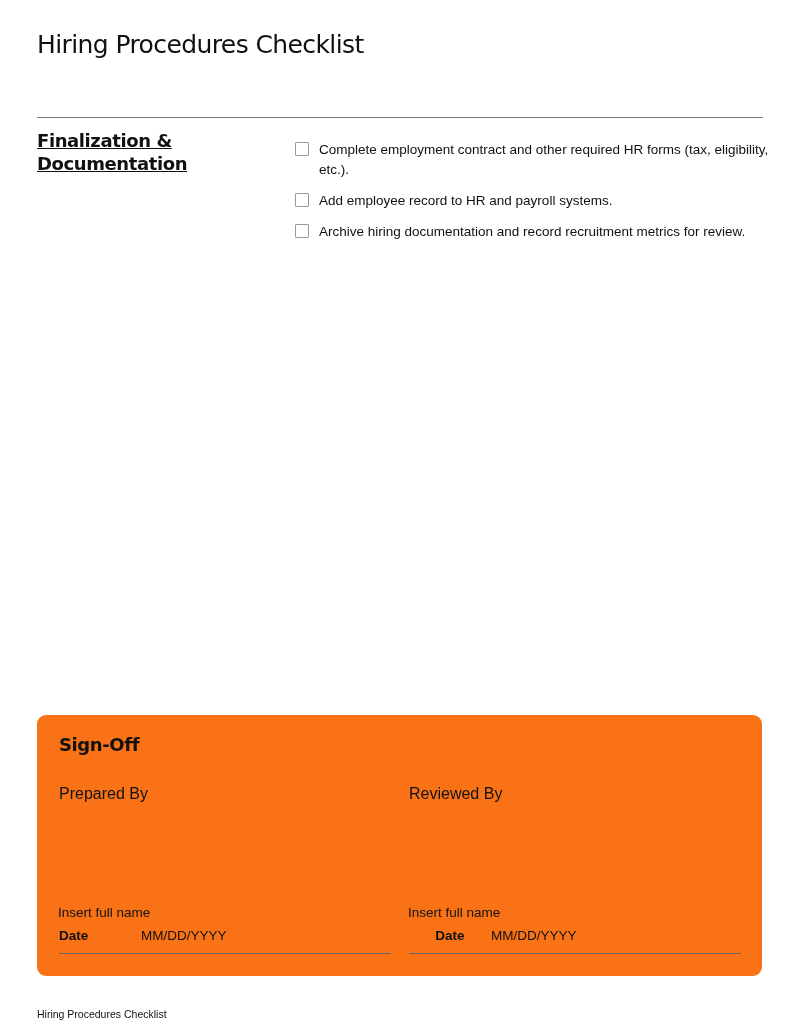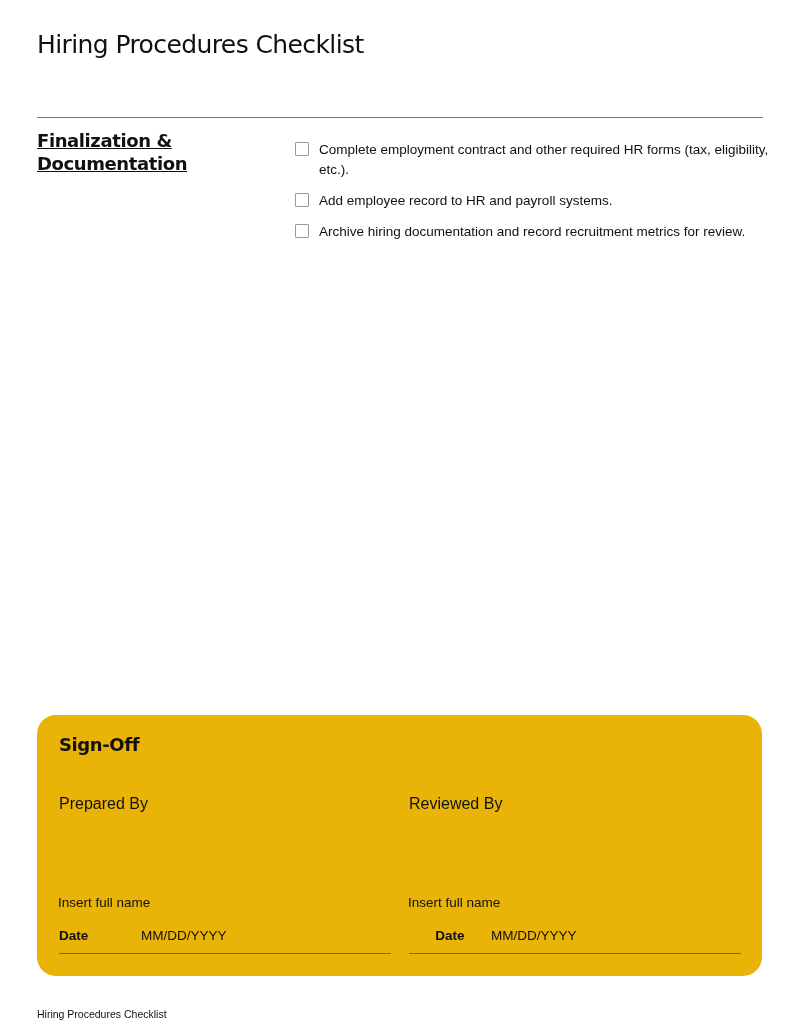--- a/index.html
+++ b/index.html
@@ -3,27 +3,27 @@
 <meta charset="utf-8">
 <style>
   html, body { margin:0; padding:0; background:#ffffff; }
   body { width:800px; height:1035px; position:relative; font-family:"Liberation Sans", sans-serif; color:#111; overflow:hidden; }
   .title { position:absolute; left:37px; top:30px; font-family:"DejaVu Sans", sans-serif; font-size:25px; font-weight:500; letter-spacing:-0.6px; color:#111; margin:0; }
   .rule { position:absolute; left:37px; top:117px; width:726px; height:1px; background:#777; }
   .section-title { position:absolute; left:37px; top:129px; width:200px; font-family:"DejaVu Sans", sans-serif; font-size:18px; line-height:23px; letter-spacing:-0.4px; color:#111; margin:0;text-decoration:underline; }
   .checklist { position:absolute; left:285px; top:130px; width:475px; list-style:none; margin:10px; padding:0; }
   .check-item { display:flex; align-items:flex-start; font-size:13.5px; line-height:20px; color:#111; margin-bottom:11px; }
   .checkbox { width:12px; height:12px; border:1px solid #999; border-radius:1px; background:#fff; flex:0 0 auto; margin-top:2px; margin-right:10px; }
-  .signoff { position:absolute; left:37px; top:715px; width:725px; height:261px; background:#eab308; border-radius:19px; }
+  .signoff { position:absolute; left:37px; top:715px; width:725px; height:261px; background:#f97316; border-radius:9px; }
   .signoff-title { position:absolute; left:22px; top:19px; font-family:"DejaVu Sans", sans-serif; font-size:18px; letter-spacing:-0.4px; margin:0; color:#111; }
   .col { position:absolute; top:64px; width:332px; height:175px; }
   .col.left { left:22px; }
   .col.right { left:372px;text-align:center; }
-  .role { position:absolute; left:0; top:16px; font-size:16px; color:#111; }
-  .name { position:absolute; left:-1px; top:116px; font-size:13.5px; color:#111; }
+  .role { position:absolute; left:0; top:6px; font-size:16px; color:#111; }
+  .name { position:absolute; left:-1px; top:126px; font-size:13.5px; color:#111; }
   .date-row { position:absolute; left:0; top:149px; font-size:13.5px; display:flex; }
   .date-label { font-weight:bold; width:82px; }
   .sig-line { position:absolute; left:0; top:174px; width:332px; height:1px; background:#666; }
   .footer-left { position:absolute; left:37px; top:1008px; font-size:10.5px; color:#111; }
   .footer-right { position:absolute; right:37px; top:1060px; font-size:13px; color:#111; }
 </style>
 </head>
 <body>
 
 <h1 class="title">Hiring Procedures Checklist</h1>

